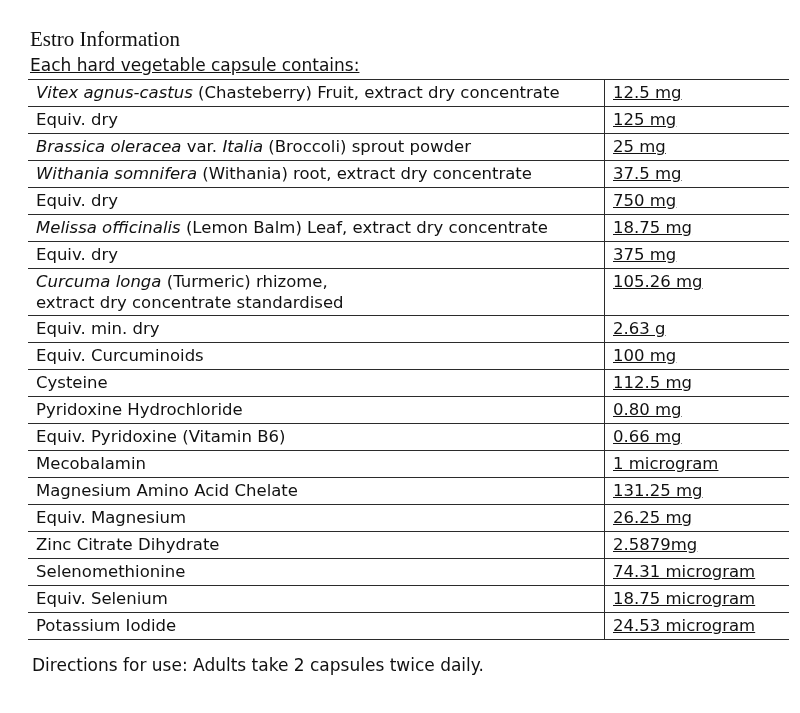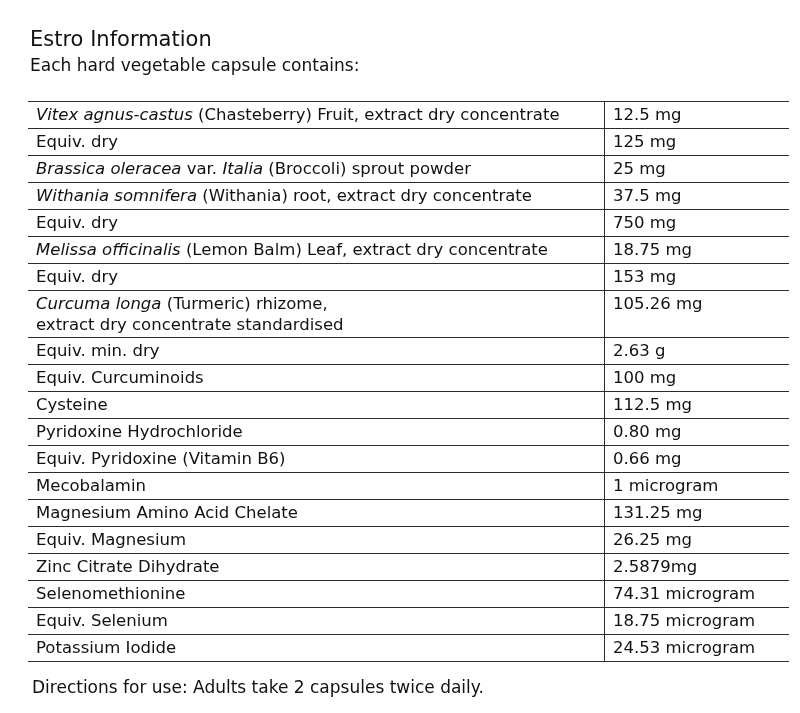--- a/index.html
+++ b/index.html
@@ -18,26 +18,28 @@
     padding: 26px 34px 0 26px;
     box-sizing: border-box;
     width: 800px;
   }
   .title {
     font-size: 21px;
     line-height: 26px;
     font-weight: 400;
     margin: 0 0 2px 4px;
     color: #111;
+    font-family: Liberation Serif, serif;
   }
   .subtitle {
     font-size: 17px;
     line-height: 23px;
-    margin: 0 0 24px 4px;
+    margin: 0 0 2px 4px;
     color: #111;
+    text-decoration: underline;
   }
   table.ingredients {
     border-collapse: collapse;
     width: 732px;
     table-layout: fixed;
     margin-left: 2px;
   }
   table.ingredients tr {
     height: 27px;
   }
@@ -53,20 +55,21 @@
     border-top: 1px solid #2b2b2b;
     margin-left: 11px;
   }
   td.name {
     width: 562px;
     border-right: 1px solid #2b2b2b;
   }
   td.amount {
     width: 170px;
     padding-left: 10px;
+    text-decoration: underline;
   }
   td.multiline {
     padding-top: 2px;
     padding-bottom: 2px;
   }
   .ital {
     font-style: italic;
   }
   .line2 {
     display: block;
@@ -107,21 +110,21 @@
         <tr>
           <td class="name">Equiv. dry</td>
           <td class="amount">750 mg</td>
         </tr>
         <tr>
           <td class="name"><span class="ital">Melissa officinalis</span> (Lemon Balm) Leaf, extract dry concentrate</td>
           <td class="amount">18.75 mg</td>
         </tr>
         <tr>
           <td class="name">Equiv. dry</td>
-          <td class="amount">153 mg</td>
+          <td class="amount">375 mg</td>
         </tr>
         <tr>
           <td class="name multiline"><span class="ital">Curcuma longa</span> (Turmeric) rhizome,<span class="line2">extract dry concentrate standardised</span></td>
           <td class="amount multiline">105.26 mg</td>
         </tr>
         <tr>
           <td class="name">Equiv. min. dry</td>
           <td class="amount">2.63 g</td>
         </tr>
         <tr>

